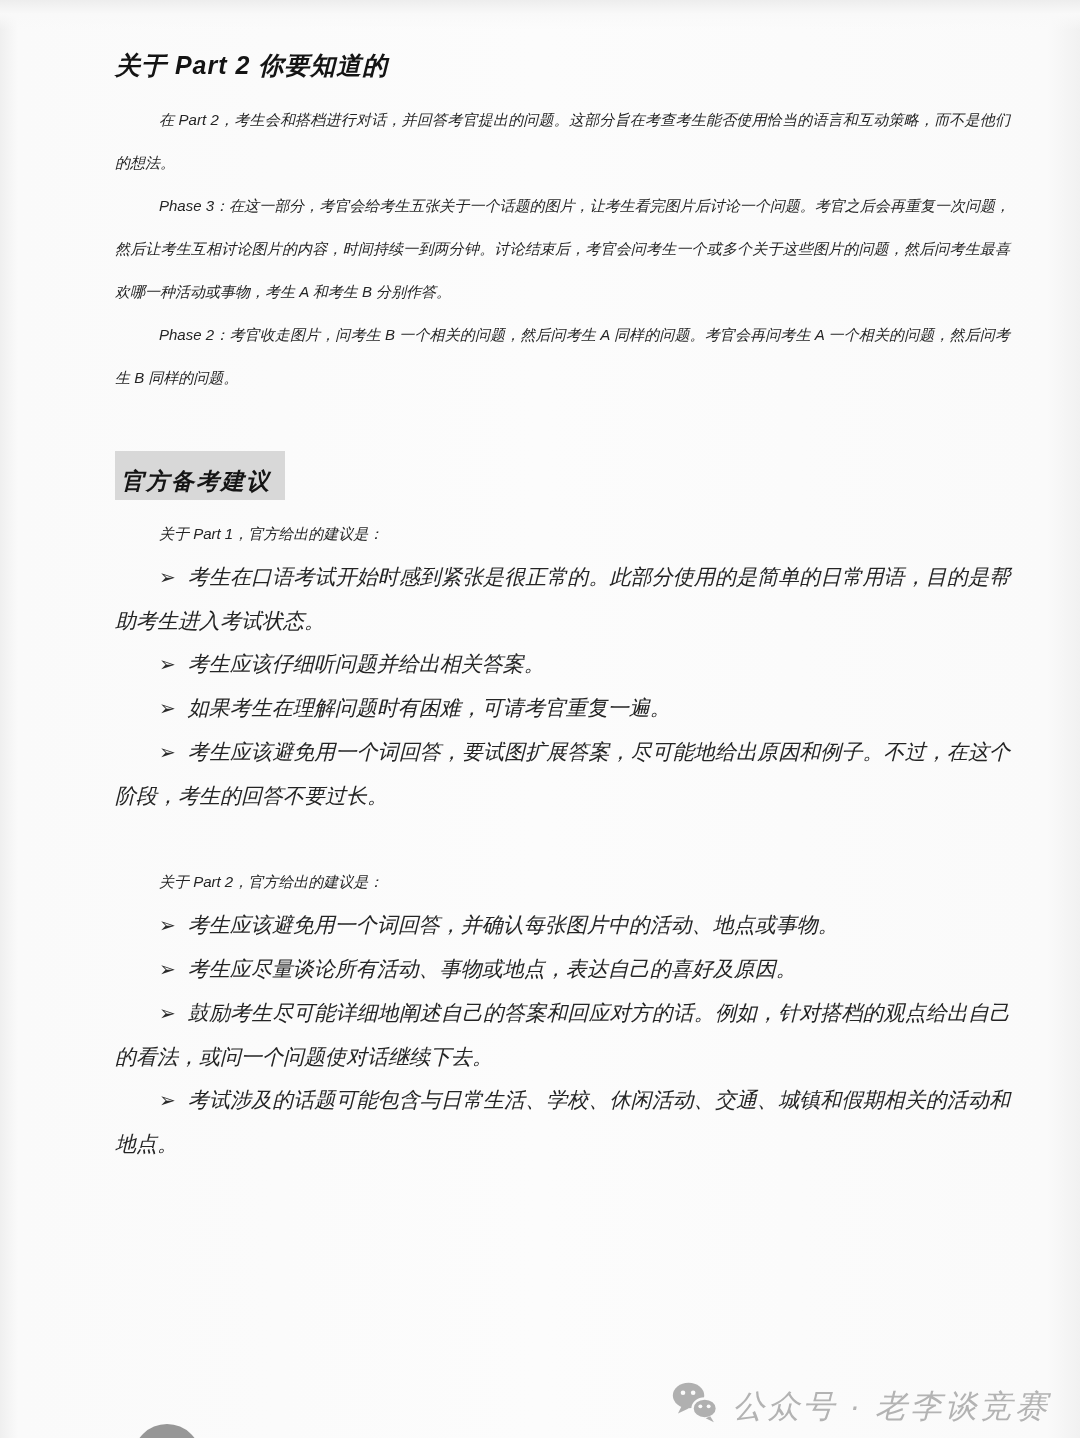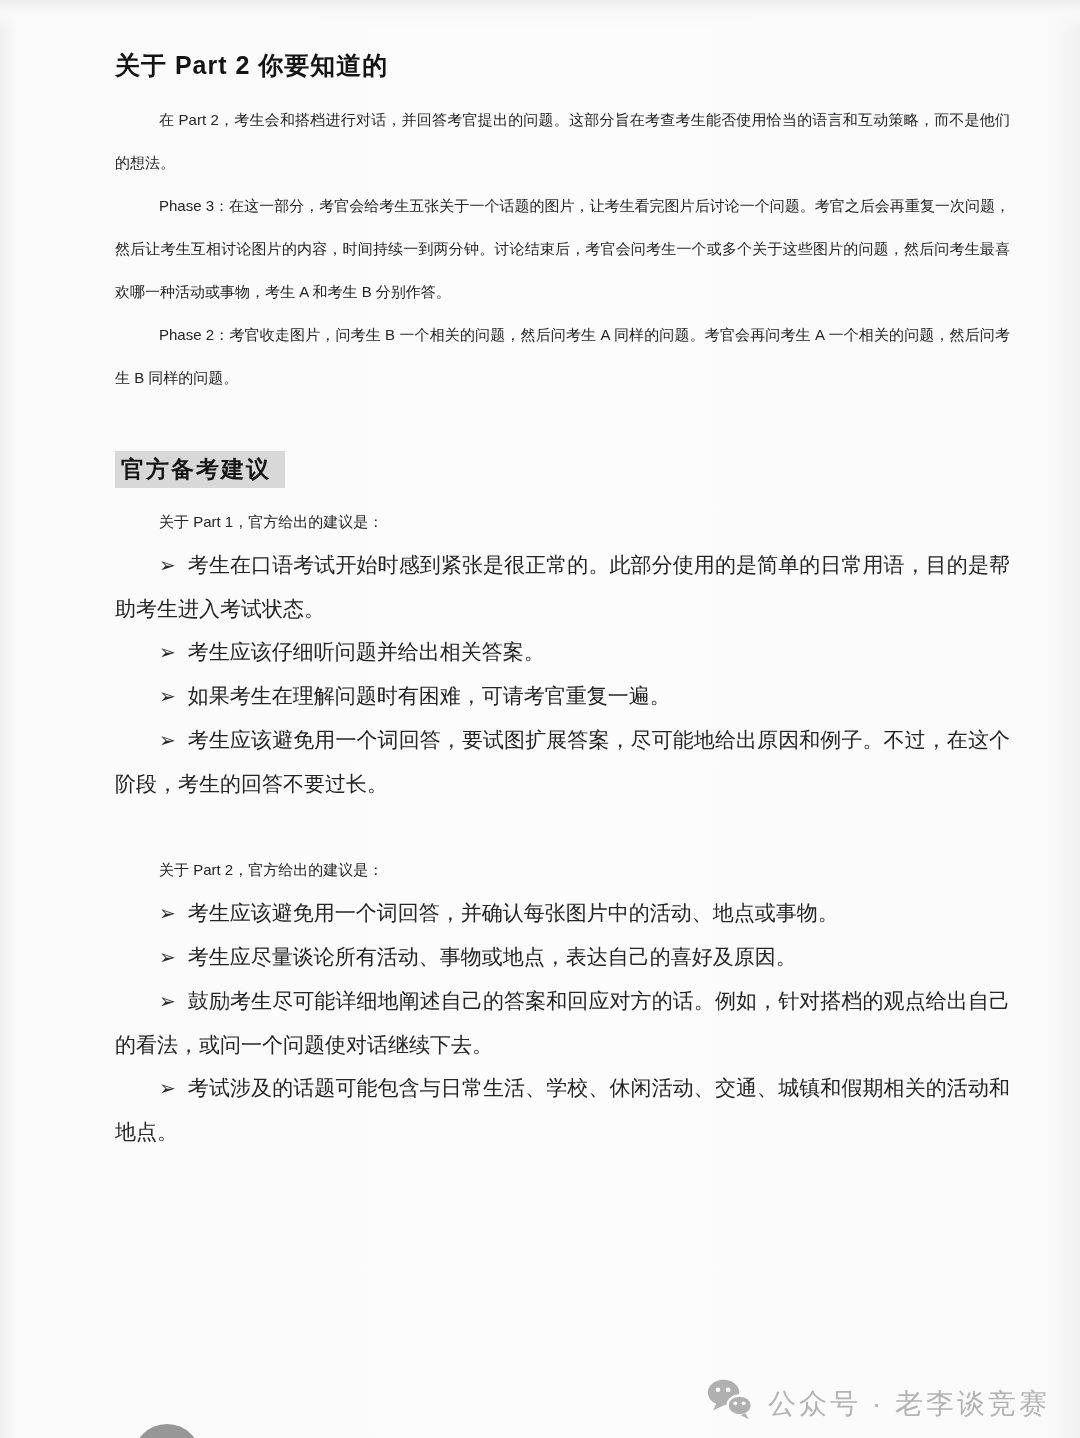--- a/index.html
+++ b/index.html
@@ -12,20 +12,21 @@
     position: relative;
     width: 1080px;
     height: 1438px;
     margin: 0 auto;
     overflow: hidden;
     background:
       linear-gradient(180deg, #ededed 0px, #f9f9f9 14px, rgba(0,0,0,0) 30px),
       linear-gradient(90deg, #efefef 0px, #fafafa 18px, #fcfcfc 50%, #fafafa 97%, #f1f1f1 100%),
       #fbfbfb;
     color: #222;
+    font-style: italic;
   }
   .content {
     padding: 36px 70px 0 115px; 
   }
   .doc-title {
     margin: 8px 0 0 0;
     font-size: 25px;
     line-height: 42px;
     font-weight: bold;
     color: #141414;
@@ -45,21 +46,21 @@
     margin: 52px 0 12px 0;
     line-height: 0;
   }
   .section-heading {
     display: inline-block;
     background: #d8d8d8;
     color: #151515;
     font-size: 23px;
     font-weight: bold;
     line-height: 37px;
-    padding: 0 14px 0 6px;
+    padding: 12px 14px 0 6px;
     letter-spacing: 2px;
   }
   ul.bullets {
     margin: 0;
     padding: 0;
     list-style: none;
   }
   ul.bullets li {
     margin: 0;
     font-size: 21px;
@@ -78,21 +79,21 @@
   .watermark {
     position: absolute;
     top: 1374px;
     right: 30px;
     display: flex;
     align-items: center;
     gap: 14px;
     color: #b3b3b3;
   }
   .watermark .wm-text {
-    font-size: 28px;
+    font-size: 32px;
     letter-spacing: 3px;
     white-space: nowrap;
     margin-top: 11px;
   }
   .wechat-icon { display: block; }
   .page-bubble {
     position: absolute;
     left: 133px;
     top: 1424px;
     width: 68px;

